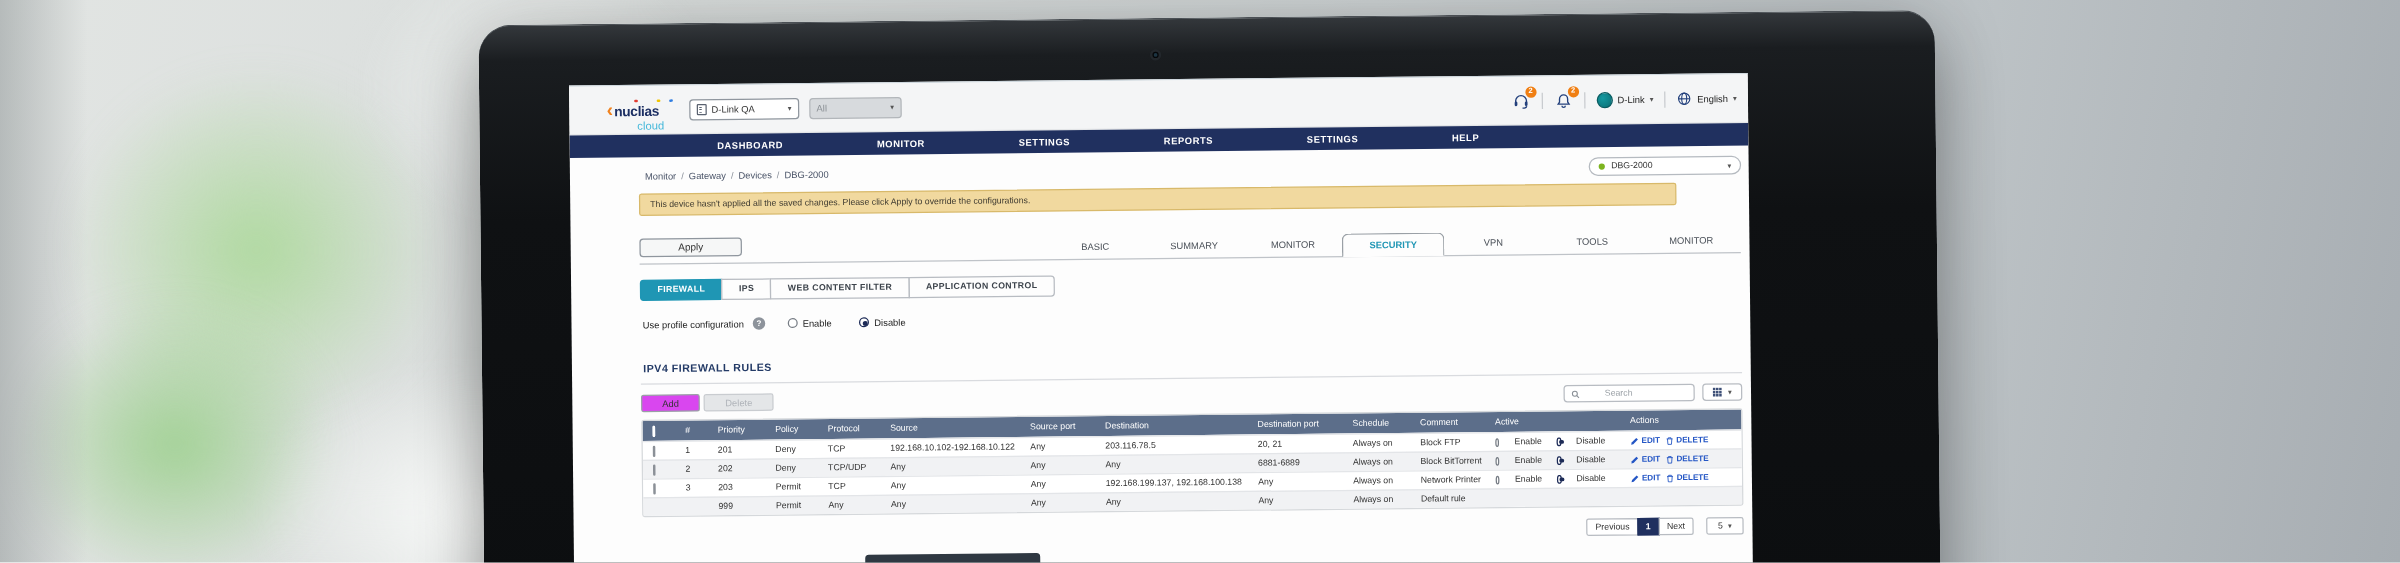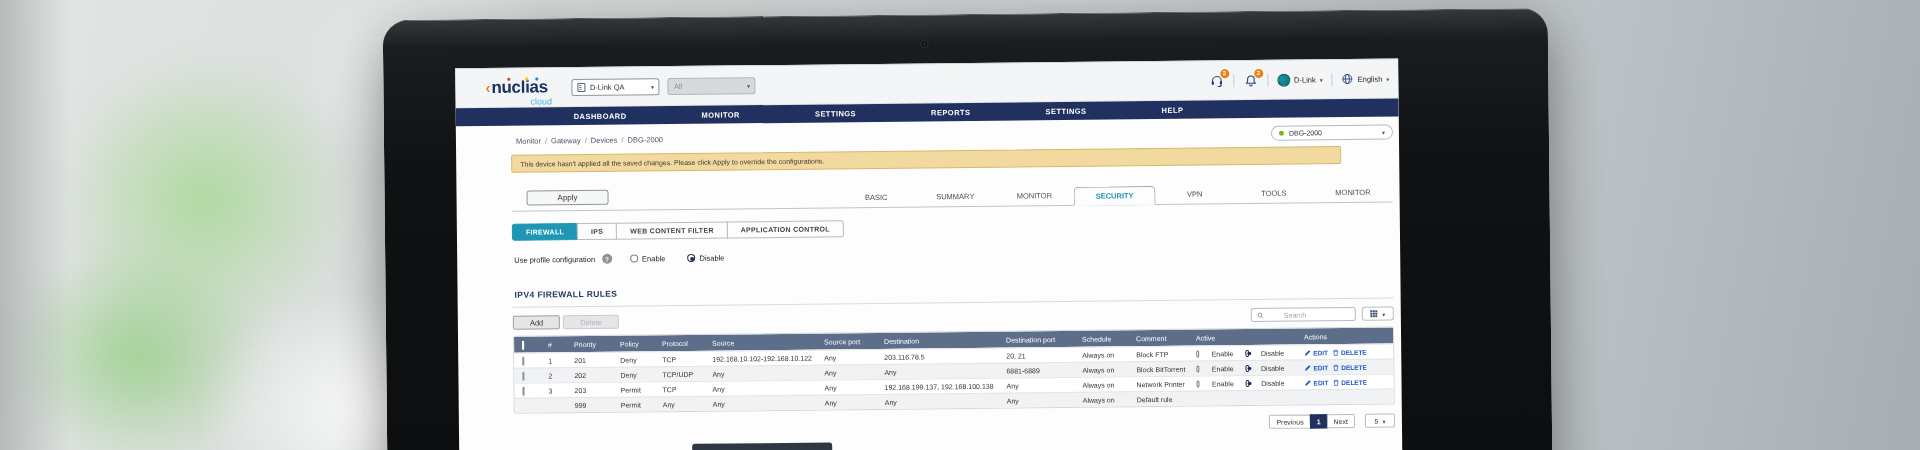--- a/index.html
+++ b/index.html
@@ -35,31 +35,31 @@
     border-radius:50%; background:#1c3442; }
 
   .screen { position:absolute; left:72px; top:48px; width:943px; height:500px;
     background:#fdfdfd; overflow:hidden; border-top:1px solid #cfd8de; }
 
   
   .topbar { height:39px; background:#f4f5f6; border-bottom:1px solid #e3e5e7;
     display:flex; align-items:center; padding:0 9px 0 30px; }
   .logo { position:relative; display:flex; align-items:baseline; margin-right:24px; }
   .logo .chev { color:#f0821e; font-weight:bold; font-size:15px; margin-right:1px; }
-  .logo .brand { color:#1c2f63; font-weight:bold; font-size:17px; letter-spacing:-.3px; }
+  .logo .brand { color:#1c2f63; font-weight:bold; font-size:11px; letter-spacing:-.3px; }
   .logo .cloud { position:absolute; right:-4px; bottom:-9px; color:#45b8da; font-size:9px; }
   .logo .dot { position:absolute; width:2.5px; height:2.5px; border-radius:50%; top:0; }
   .logo .dot.r { left:22px; background:#e03c31; }
   .logo .dot.y { left:40px; background:#f2c500; }
   .logo .dot.b { left:50px; background:#2f7de1; }
   .select { height:17px; border:1px solid #8f969e; border-radius:3px; background:#fff;
     display:flex; align-items:center; font-size:7.5px; color:#333; padding:0 5px; gap:4px;text-align:right; }
   .select .grow { flex:1; }
   .select.org { width:88px; margin-right:8px; }
-  .select.disabled { width:88px; background:#d7dadd; border-color:#b2b6ba; color:#8a8f94; }
+  .select.disabled { width:74px; background:#d7dadd; border-color:#b2b6ba; color:#8a8f94; }
   .caret { font-size:6px; color:#555; }
   .bldg { width:8px; height:9px; border:1px solid #5a6270; border-radius:1px; position:relative; }
   .bldg::after { content:""; position:absolute; left:1px; top:1px; width:2px; height:5px;
     background:repeating-linear-gradient(#5a6270 0 1px, transparent 1px 2px); }
   .top-right { margin-left:auto; display:flex; align-items:center; gap:9px; }
   .icon-btn { position:relative; width:15px; height:15px; color:#23407c; display:flex;
     align-items:center; justify-content:center; }
   .icon-btn svg { width:13px; height:13px; }
   .badge { position:absolute; top:-4px; right:-5px; min-width:9px; height:9px; padding:0 2px;
     background:#f07f13; color:#fff; font-size:6px; font-weight:bold; border-radius:5px;
@@ -85,21 +85,21 @@
   .device-select .dot { width:5px; height:5px; border-radius:50%; }
   .device-select .grow { flex:1; }
 
   
   .banner { margin:5px 58px 0 55px; height:18px; background:#f1d99f; border:1px solid #d8b96a;
     border-radius:2px; display:flex; align-items:center; padding:0 8px; font-size:7px; color:#3f3b31; }
 
   
   .tabsrow { margin:15px 7px 0 55px; height:24px; position:relative;
     border-bottom:1px solid #bfc3c8; }
-  .apply-btn { position:absolute; left:15px; bottom:5px; width:82px; height:15px;
+  .apply-btn { position:absolute; left:0; bottom:5px; width:82px; height:15px;
     background:#f6f7f7; border:1px solid #8f969e; border-radius:3px; font-size:8px;
     color:#333; display:flex; align-items:center; justify-content:center; cursor:pointer; }
   .tabs { position:absolute; left:325px; right:0; bottom:-1px; display:flex; align-items:flex-end; }
   .tab { flex:1; text-align:center; font-size:7.5px; color:#4a5058; padding-bottom:6px; cursor:pointer; }
   .tab.active { background:#fdfdfd; border:1px solid #9aa0a6; border-bottom:1px solid #fdfdfd;
     border-radius:5px 5px 0 0; color:#1f96b4; font-weight:bold; height:19px;
     display:flex; align-items:center; justify-content:center; padding-bottom:0; }
 
   
   .subtabs { margin:12px 0 0 55px; display:flex; }
@@ -120,21 +120,21 @@
   .radio.checked { border-color:#1d2b57; position:relative; }
   .radio.checked::after { content:""; position:absolute; left:1.5px; top:1.5px; width:4px; height:4px;
     border-radius:50%; background:#1d2b57; }
   .radio-opt { display:flex; align-items:center; margin-right:22px; cursor:pointer; }
 
   
   .section-title { margin:25px 0 0 57px; font-size:8.5px; font-weight:bold; color:#233a66; letter-spacing:.4px; }
   .section-rule { margin:7px 7px 0 55px; border-top:1px solid #d9dbdf; }
 
   .toolbar { margin:8px 7px 0 55px; display:flex; align-items:center; }
-  .btn { height:14px; padding:0 16px; background:#e5e5e5; border:1px solid #9aa0a6; border-radius:2px;
+  .btn { height:14px; padding:0 16px; background:#d946ef; border:1px solid #9aa0a6; border-radius:2px;
     font-size:7.5px; color:#333; display:flex; align-items:center; justify-content:center; cursor:pointer; }
   .btn.disabled { background:#e4e6e8; border-color:#c9ccd0; color:#b0b4ba; margin-left:3px; cursor:default; }
   .toolbar-right { margin-left:auto; display:flex; gap:6px; }
   .search-box { width:105px; height:14px; border:1px solid #b8bcc2; border-radius:3px; background:#fff;
     display:flex; align-items:center; gap:3px; padding:0 5px; color:#8a9097; }
   .search-box svg { width:7px; height:7px; flex:none; }
   .search-box input { border:none; outline:none; width:100%; font-size:7px; background:transparent;
     font-family:"Liberation Sans", sans-serif; color:#444;margin-left:17px; }
   .search-box input::placeholder { color:#9aa0a6; }
   .grid-btn { width:32px; height:14px; border:1px solid #b8bcc2; border-radius:3px; background:#fff;

